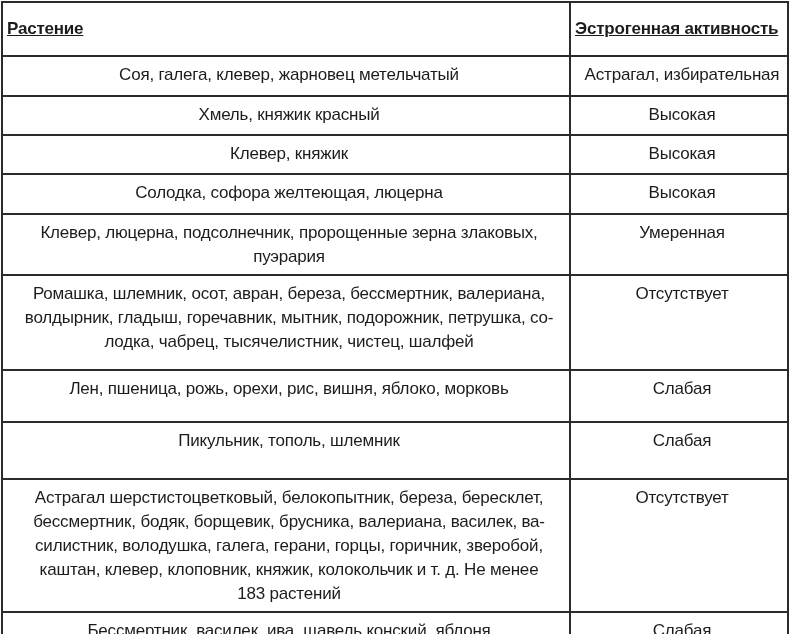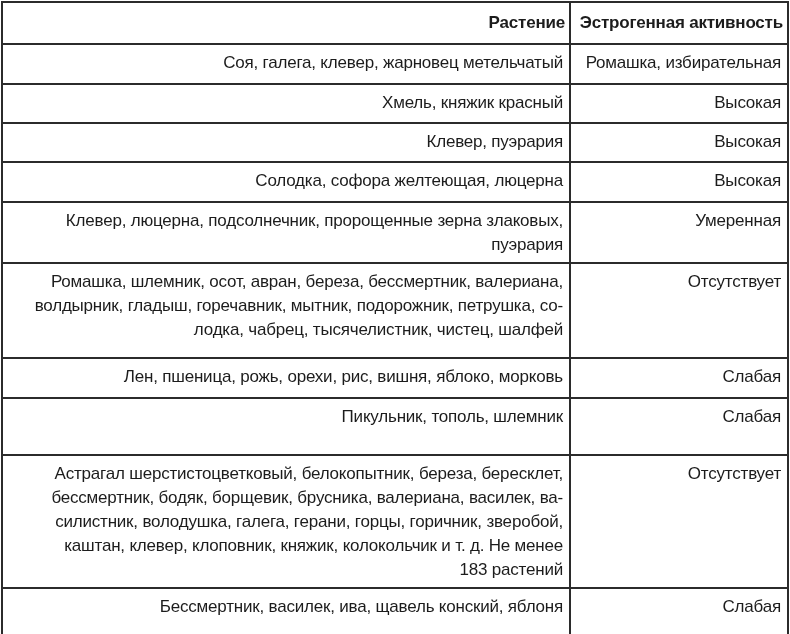--- a/index.html
+++ b/index.html
@@ -31,26 +31,27 @@
     border: 2px solid #2b2b2b;
     font-size: 17px;
     line-height: 24px;
     letter-spacing: -0.2px;
     color: #1c1c1c;
     vertical-align: top;
     overflow: hidden;
   }
   .tbl th {
     font-weight: 700;
-    text-align: right;
-    padding: 8px 4px;
+    text-align: left;
+    padding: 14px 4px;
     white-space: nowrap;
+    text-decoration: underline;
   }
   .tbl td {
-    text-align: right;
+    text-align: center;
     padding: 6px 6px 5px 12px;
     white-space: pre-line;
   }
 </style>
 </head>
 <body>
 
 <div class="page">
   <table class="tbl">
     <colgroup>
@@ -59,46 +60,46 @@
     </colgroup>
     <thead>
       <tr style="height:36px">
         <th>Растение</th>
         <th>Эстрогенная активность</th>
       </tr>
     </thead>
     <tbody>
       <tr style="height:40px">
         <td>Соя, галега, клевер, жарновец метельчатый</td>
-        <td>Ромашка, избирательная</td>
+        <td>Астрагал, избирательная</td>
       </tr>
       <tr style="height:39px">
         <td>Хмель, княжик красный</td>
         <td>Высокая</td>
       </tr>
       <tr style="height:39px">
-        <td>Клевер, пуэрария</td>
+        <td>Клевер, княжик</td>
         <td>Высокая</td>
       </tr>
       <tr style="height:40px">
         <td>Солодка, софора желтеющая, люцерна</td>
         <td>Высокая</td>
       </tr>
       <tr style="height:61px">
         <td>Клевер, люцерна, подсолнечник, пророщенные зерна злаковых,
 пуэрария</td>
         <td>Умеренная</td>
       </tr>
       <tr style="height:95px">
         <td>Ромашка, шлемник, осот, авран, береза, бессмертник, валериана,
 волдырник, гладыш, горечавник, мытник, подорожник, петрушка, со-
 лодка, чабрец, тысячелистник, чистец, шалфей</td>
         <td>Отсутствует</td>
       </tr>
-      <tr style="height:40px">
+      <tr style="height:52px">
         <td>Лен, пшеница, рожь, орехи, рис, вишня, яблоко, морковь</td>
         <td>Слабая</td>
       </tr>
       <tr style="height:57px">
         <td>Пикульник, тополь, шлемник</td>
         <td>Слабая</td>
       </tr>
       <tr style="height:133px">
         <td>Астрагал шерстистоцветковый, белокопытник, береза, бересклет,
 бессмертник, бодяк, борщевик, брусника, валериана, василек, ва-

